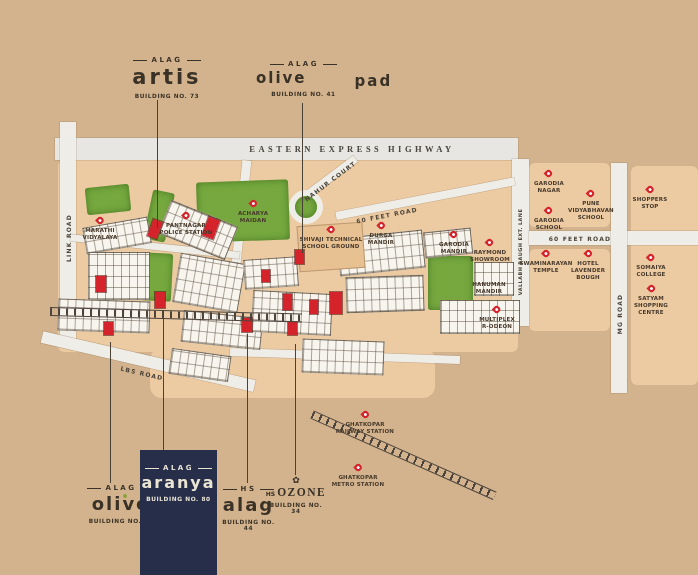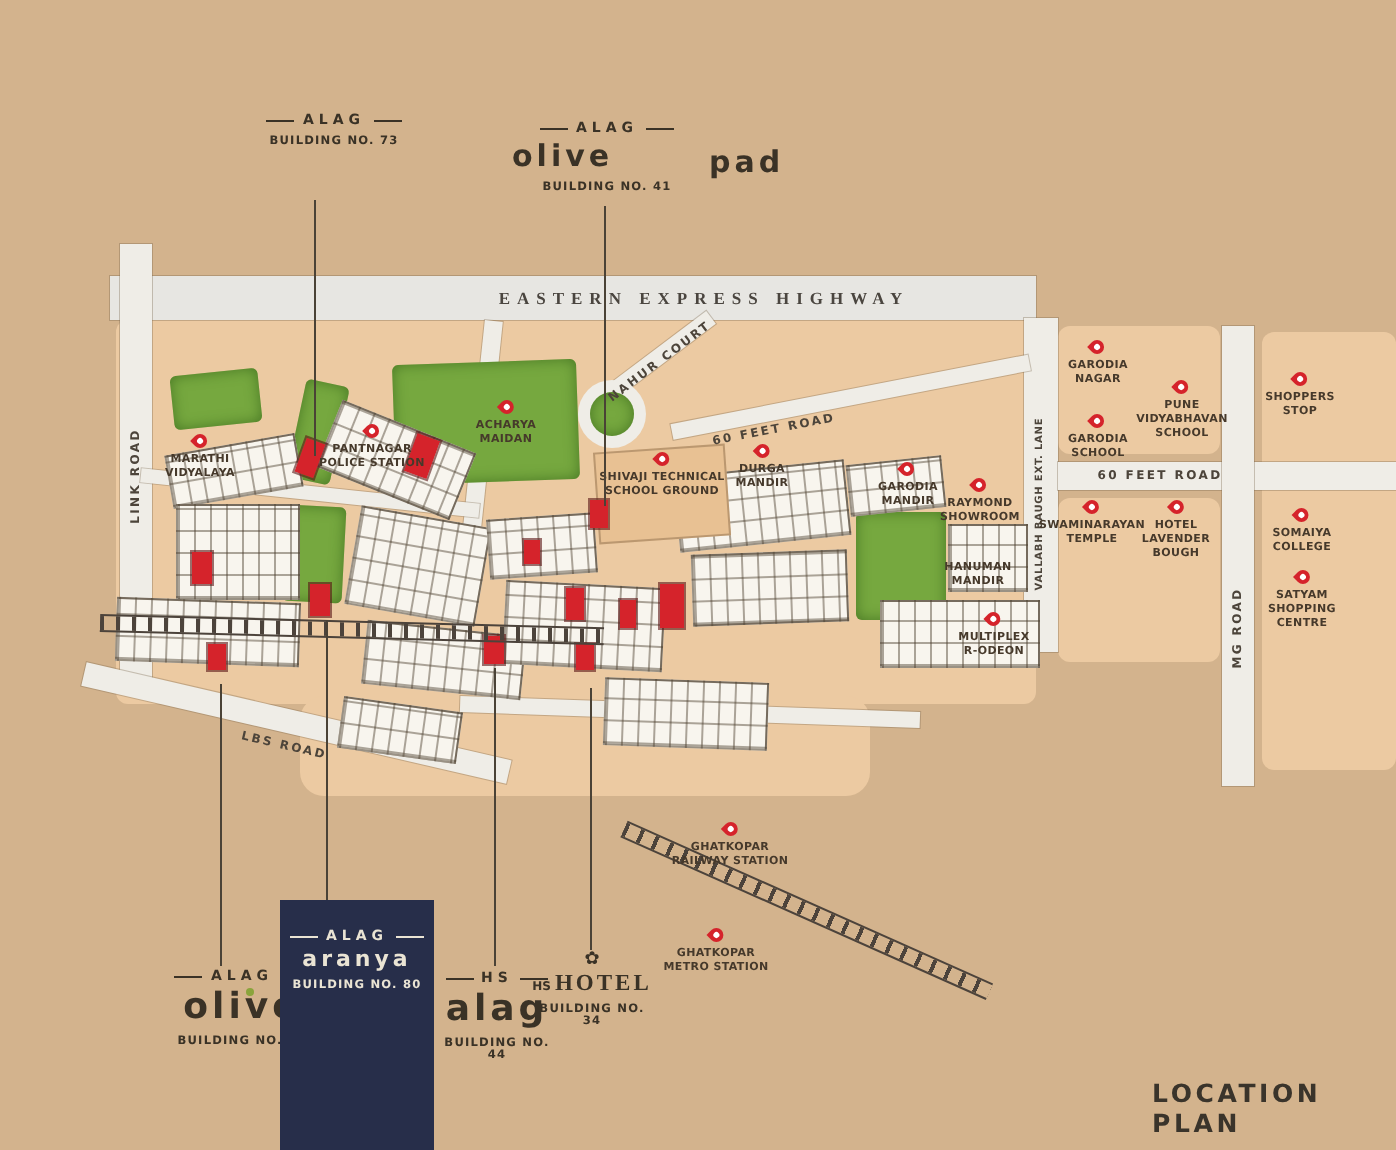--- a/index.html
+++ b/index.html
@@ -36,21 +36,21 @@
   .logo-name{font-weight:700;letter-spacing:2px;margin-top:1px;}
   .logo-bldg{font-size:5.8px;font-weight:700;letter-spacing:.6px;margin-top:4px;}
   .name-artis{font-size:21px;letter-spacing:3px;}
   .name-ashta{font-size:15px;}
   .name-ashta .sub{position:relative;top:3px;margin-left:48px;}
   .name-olive{font-size:18px;position:relative;display:inline-block;}
   .name-olive::after{content:"";position:absolute;left:31px;top:1px;width:4px;height:4px;
         border-radius:50%;background:#8aa43c;}
   .navy-box{position:absolute;background:#272e4a;color:#eae4d4;text-align:center;z-index:50;}
   .navy-box .brand-row .rule{background:#eae4d4;}
-  .name-aranya{font-size:11px;}
+  .name-aranya{font-size:16px;}
   .name-alag{font-size:18px;}
   .oz-flower{font-size:9px;line-height:1;display:block;color:#3a3226;}
   .oz-row{display:flex;align-items:baseline;justify-content:center;gap:2px;margin-top:1px;}
   .oz-hs{font-size:6px;font-weight:700;}
   .oz-name{font-family:"Liberation Serif",serif;font-size:11.5px;font-weight:700;letter-spacing:1.5px;}
   .loc-plan{position:absolute;left:576px;top:539px;font-size:12.5px;font-weight:700;
         letter-spacing:1.8px;color:#3a342b;z-index:40;}
   .ring{position:absolute;border-radius:50%;z-index:3;}
 </style>
 </head>
@@ -237,20 +237,21 @@
 METRO STATION</span>
       </div>
     </div>
 
   <div class="logo" style="left:121px;top:56px;width:92px;">
     <div class="brand-row">
         <span class="rule"></span>
         <span>ALAG</span>
         <span class="rule"></span>
       </div>
+    <div class="logo-name name-artis">artis</div>
     <div class="logo-bldg">BUILDING NO. 73</div>
   </div>
 
   <div class="logo" style="left:256px;top:60px;width:95px;">
     <div class="brand-row">
         <span class="rule"></span>
         <span>ALAG</span>
         <span class="rule"></span>
       </div>
     <div class="logo-name name-ashta"><span>olive</span><span class="sub">pad</span></div>
@@ -284,19 +285,18 @@
         <span class="rule"></span>
       </div>
     <div class="logo-name name-alag">alag</div>
     <div class="logo-bldg">BUILDING NO. 44</div>
   </div>
 
   <div class="logo" style="left:266px;top:476px;width:60px;">
     <span class="oz-flower">✿</span>
     <div class="oz-row">
       <span class="oz-hs">HS</span>
-      <span class="oz-name">HOTEL</span>
+      <span class="oz-name">OZONE</span>
     </div>
     <div class="logo-bldg">BUILDING NO. 34</div>
   </div>
 
-  <div class="loc-plan">LOCATION PLAN</div>
 </div>
 
 </body></html>

